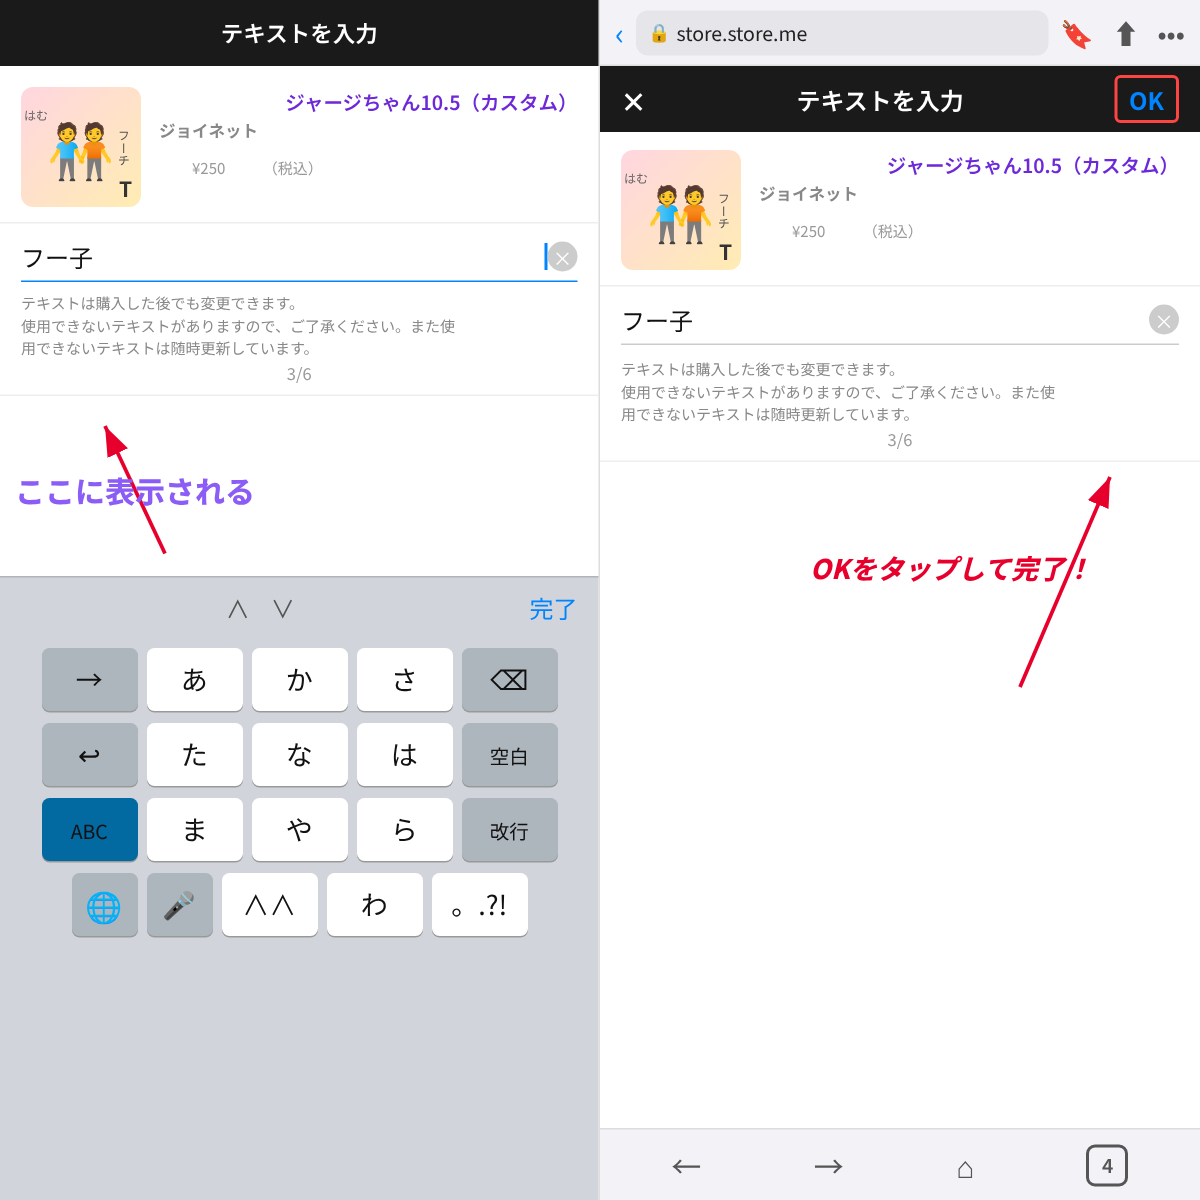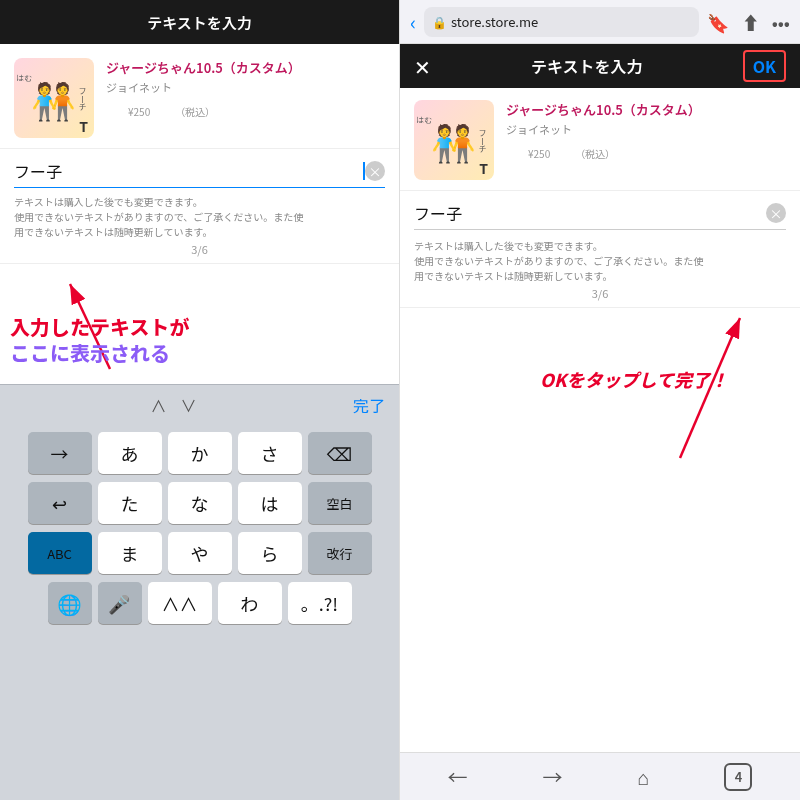--- a/index.html
+++ b/index.html
@@ -43,27 +43,29 @@
       align-items: flex-start;
       border-bottom: 1px solid #eee;
     }
 
     .product-info {
       flex: 1;
     }
     .product-name {
       font-size: 13px;
       font-weight: 600;
-      color: #be185d;
+      color: #6d28d9;
       margin-bottom: 2px;
+      text-align: right;
     }
     .product-maker {
       font-size: 11px;
       color: #888;
       margin-bottom: 6px;
+      font-weight: bold;
     }
     .product-price {
       font-size: 13px;
       color: #555;
     }
     .product-price span {
       font-size: 10px;
       color: #999;
       margin-left: 22px;
       text-align: center;
@@ -455,21 +457,20 @@
 
     <svg width="200" height="120" style="position:absolute;left:10px;top:0;">
       <defs>
         <marker id="arrowhead-l" markerWidth="8" markerHeight="6" refX="8" refY="3" orient="auto">
           <polygon points="0 0, 8 3, 0 6" fill="#e8002d"></polygon>
         </marker>
       </defs>
       <line x1="100" y1="105" x2="60" y2="20" stroke="#e8002d" stroke-width="2.5" marker-end="url(#arrowhead-l)"></line>
     </svg>
     <div style="position:absolute;left:10px;top:50px;">
-      <div style="font-size:20px;font-weight:800;color:#e8002d;line-height:1.3;">入力したテキストが</div>
       <div style="font-size:20px;font-weight:800;color:#8b5cf6;line-height:1.3;">ここに表示される</div>
     </div>
   </div>
 
   <div class="keyboard-toolbar">
     <div class="keyboard-toolbar-caret">
       <span class="caret-btn">∧</span>
       <span class="caret-btn">∨</span>
     </div>
     <span class="done-btn">完了</span>

